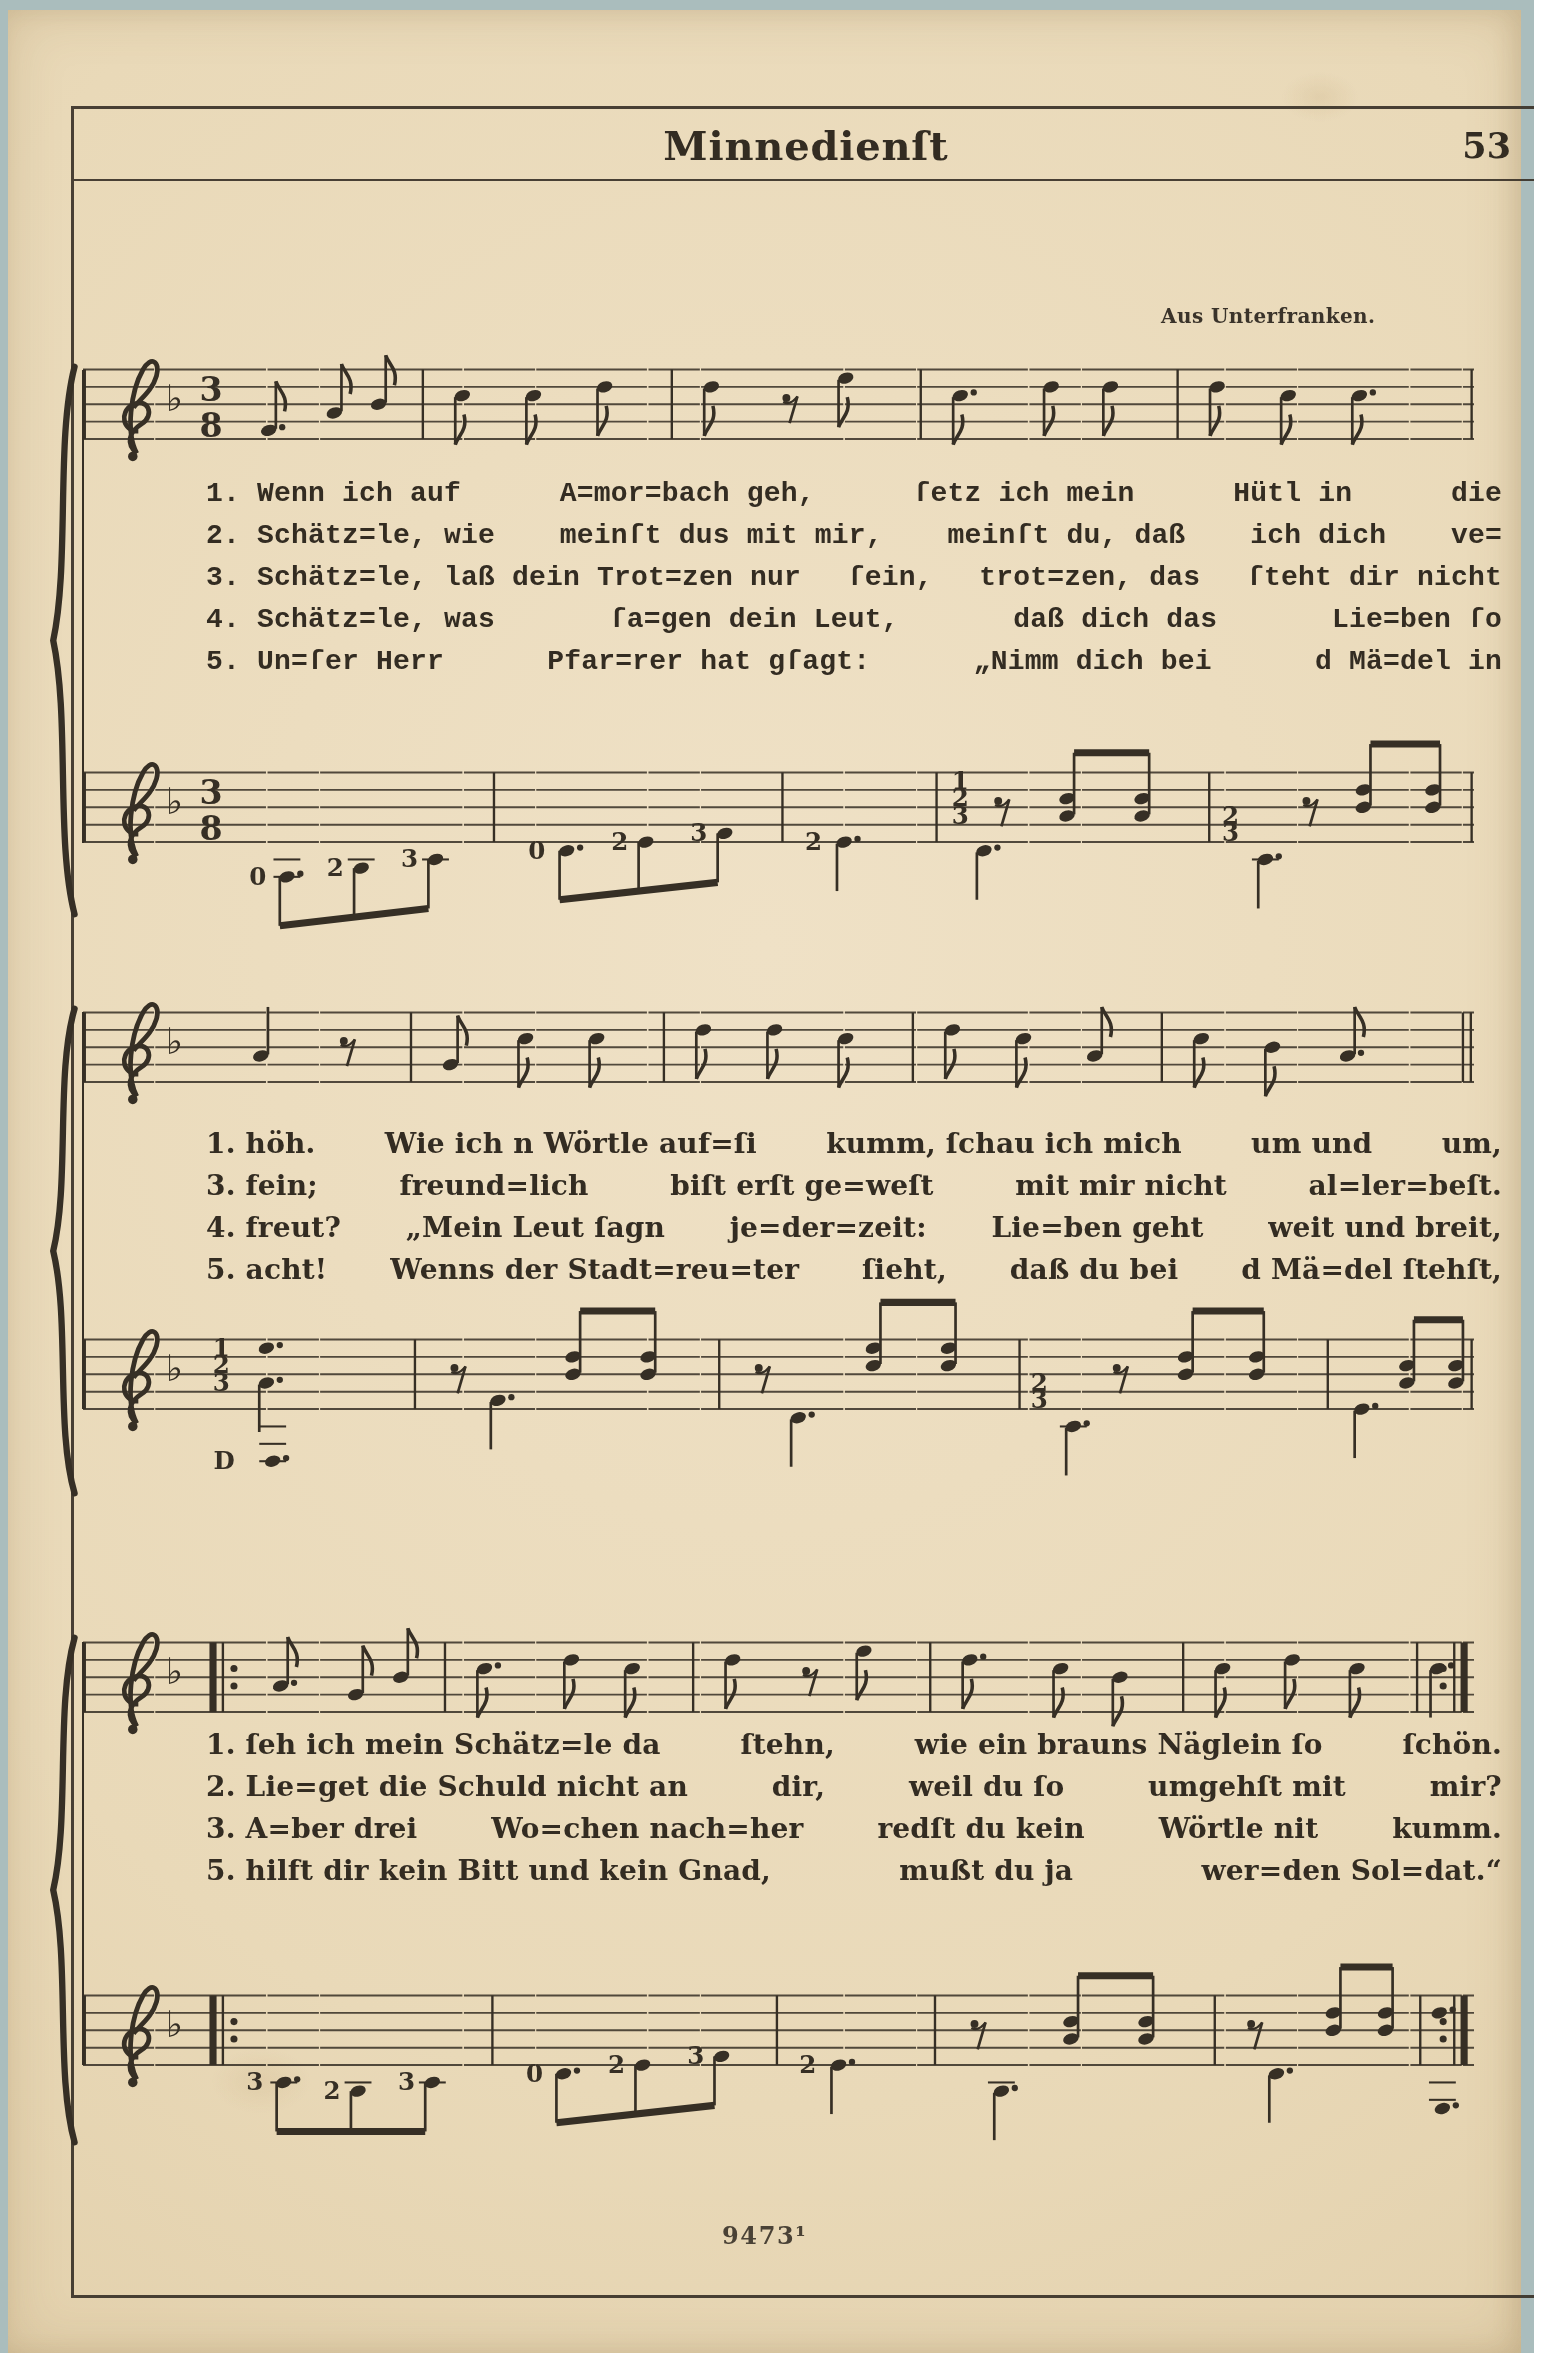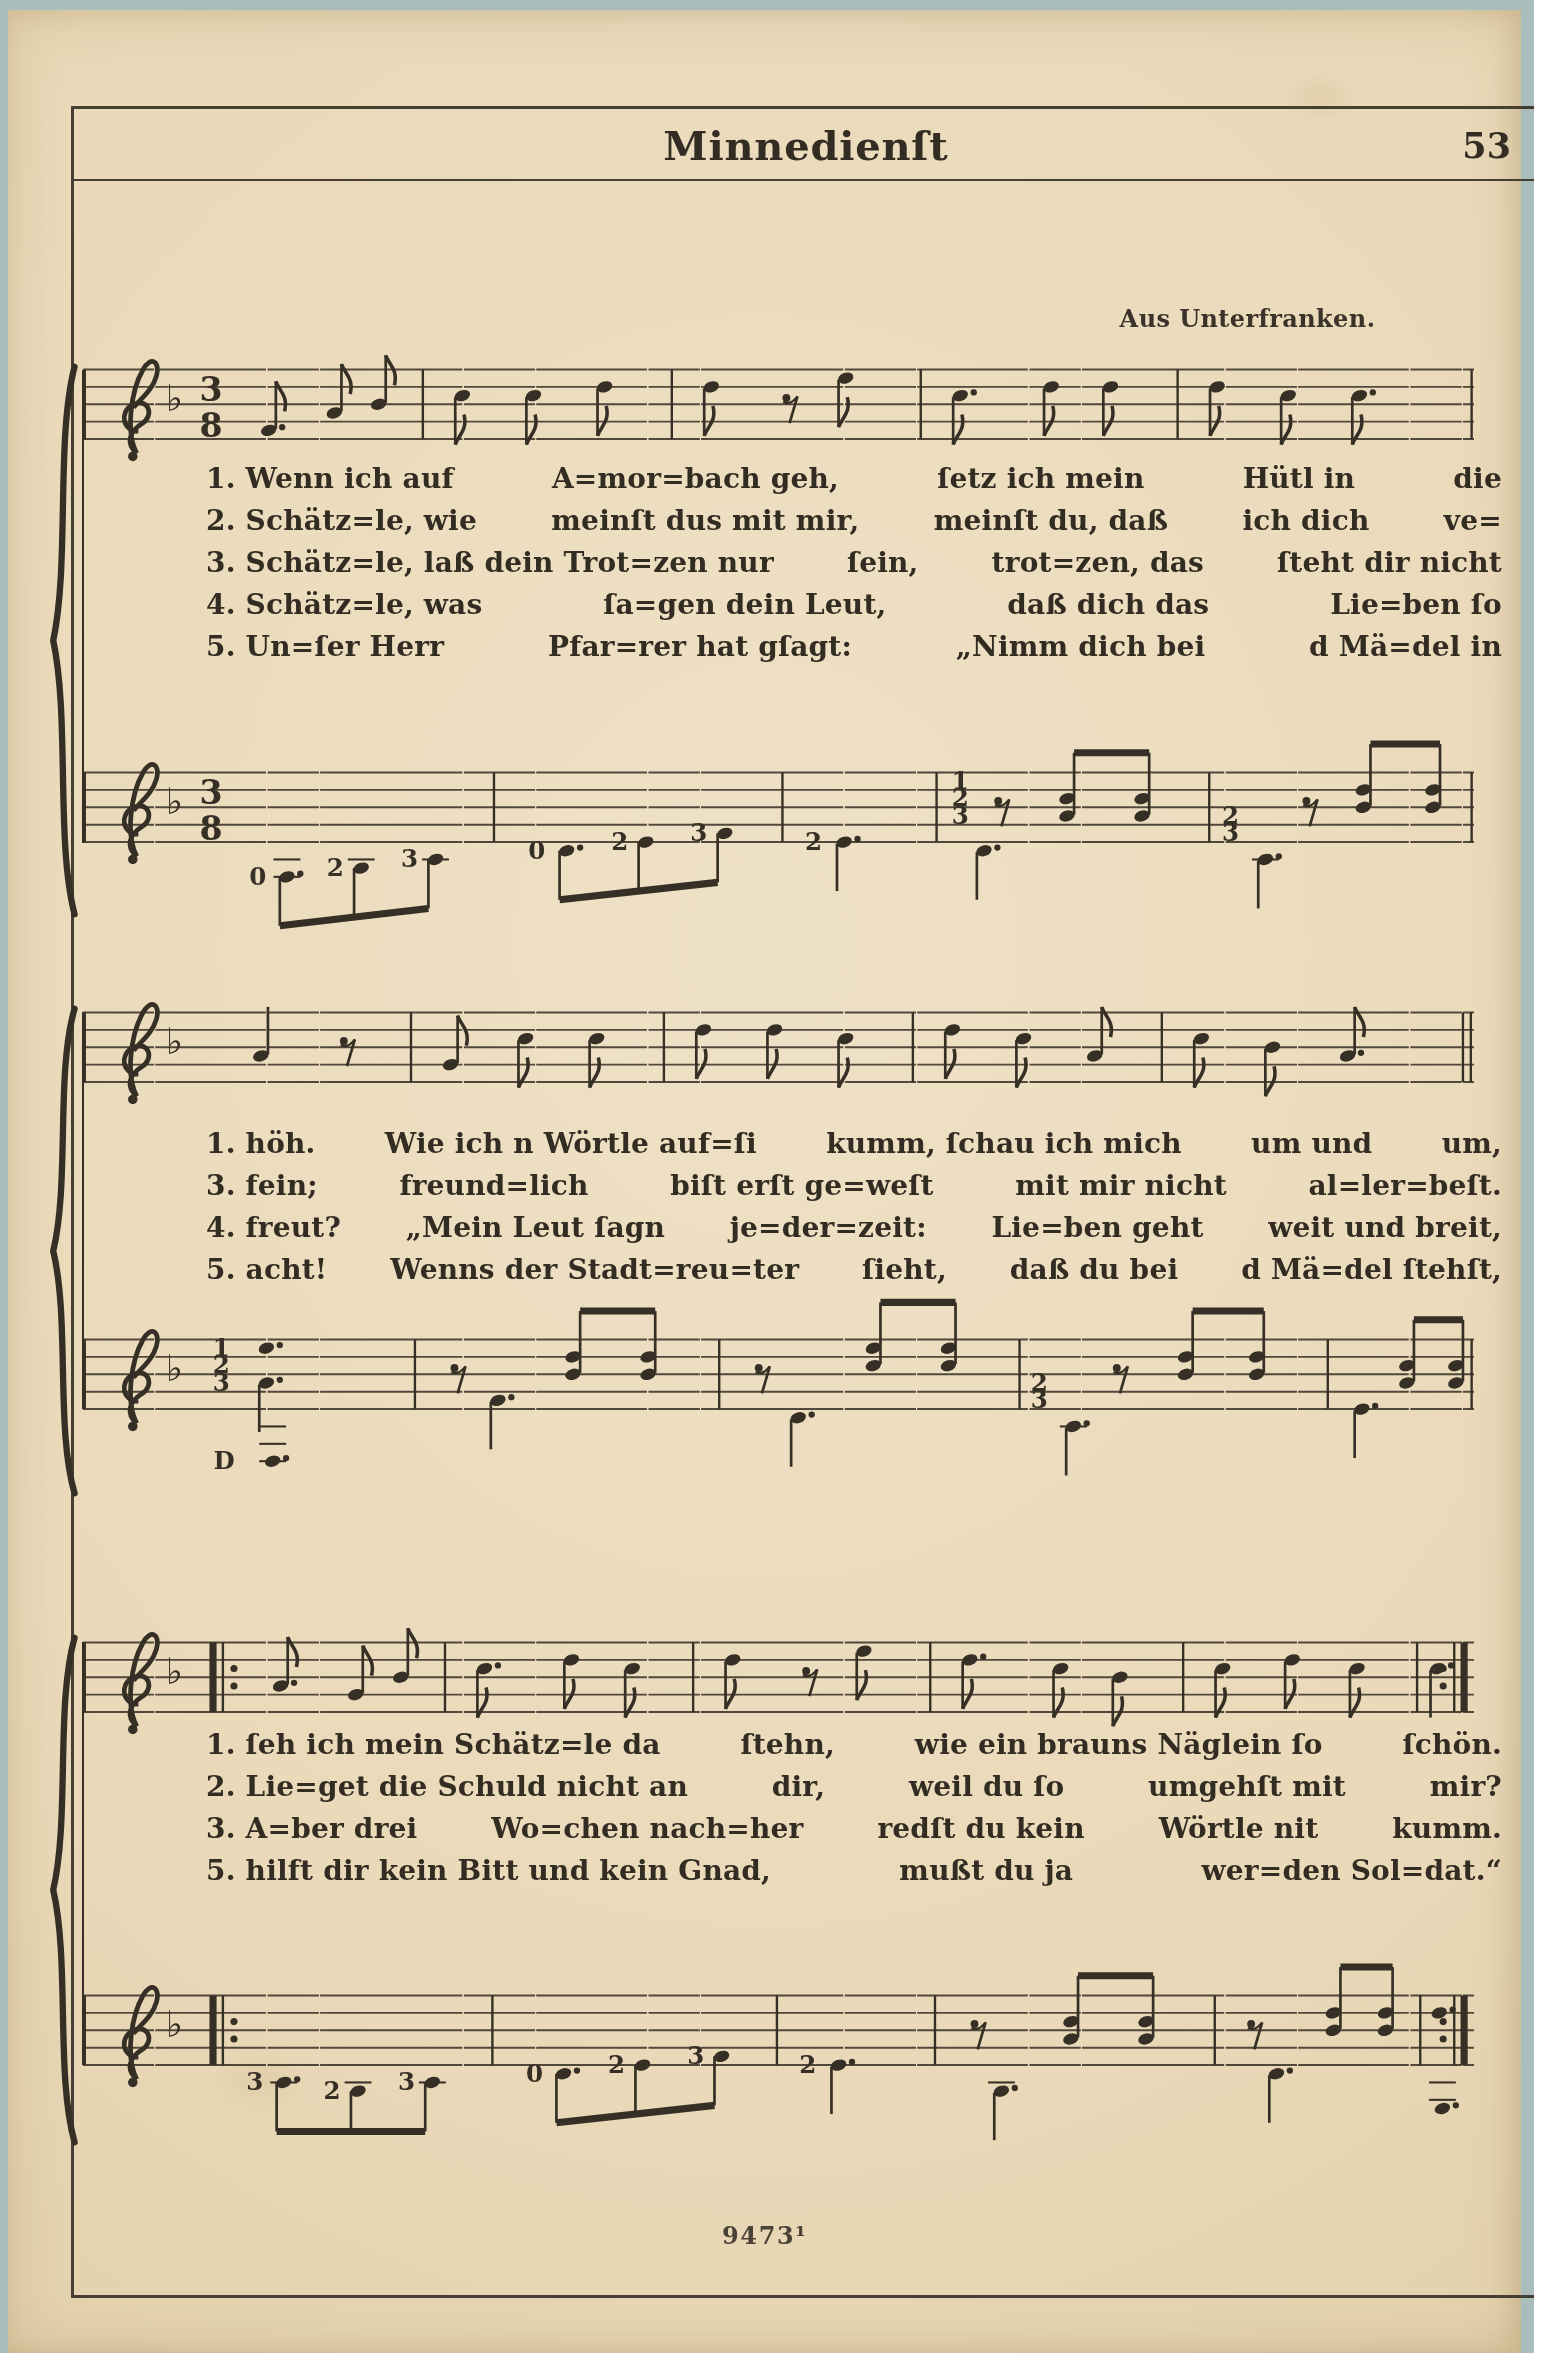--- a/index.html
+++ b/index.html
@@ -12,21 +12,21 @@
       radial-gradient(120% 90% at 50% 40%, #efe1c6 0%, #e9d9b8 55%, #decaa3 100%);
     box-shadow: inset 0 0 55px rgba(120,90,40,.18), inset -8px 0 22px rgba(110,85,40,.12);}
   .frame{position:absolute;left:63px;top:96px;width:1464px;height:2186px;
     border:3.2px solid rgba(58,50,40,.92);}
   .header{position:relative;height:70px;border-bottom:2.4px solid rgba(58,50,40,.92);
     text-align:center;}
   .title{display:inline-block;line-height:73px;font-size:40px;font-weight:bold;
     letter-spacing:0.8px;color:#332c22;}
   .pagenum{position:absolute;right:27px;top:0;line-height:73px;font-size:35px;
     font-weight:bold;color:#332c22;text-align:center;}
-  .attribution{position:absolute;top:294px;right:146px;font-size:24px;font-weight:bold;
+  .attribution{position:absolute;top:294px;right:146px;font-size:20px;font-weight:bold;
     color:#3a332a;letter-spacing:0.4px;}
   .footer{position:absolute;left:0;right:0;top:2211px;text-align:center;font-size:24px;
     font-weight:bold;color:#4a4236;letter-spacing:1.6px;}
   .vblock{position:absolute;left:198px;width:1296px;}
   .vline{display:flex;justify-content:space-between;align-items:baseline;height:42px;
     font-size:28px;font-weight:bold;color:#332c22;white-space:nowrap;letter-spacing:0.2px;}
   .seg{display:inline-block;}
   .sysline{position:absolute;width:2.4px;background:#362f25;}
   svg{overflow:visible;}
 </style>
@@ -156,21 +156,21 @@
             <g>
               <ellipse cx="1615" cy="108" rx="10" ry="6.8" transform="rotate(-18 1615 108)" fill="#362f25"></ellipse>
               <line x1="1606" x2="1606" y1="110" y2="170" stroke="#362f25" stroke-width="3.4"></line>
               <path d="M 1606 170 C 1610 158 1622 152 1617 132" stroke="#362f25" stroke-width="4.5" fill="none"></path>
               <circle cx="1632" cy="104" r="4" fill="#362f25"></circle>
             </g>
             <g>
               <line x1="1757" x2="1757" y1="75" y2="163" stroke="#362f25" stroke-width="3"></line>
             </g>
           </svg>
-          <div class="vblock" style="top:452px;">
+          <div class="vblock" style="top:468px;font-family:Liberation Mono, monospace;">
             <div class="vline">
               <span class="seg">1. Wenn ich auf</span>
               <span class="seg">A=mor=bach geh,</span>
               <span class="seg">ſetz ich mein</span>
               <span class="seg">Hütl in</span>
               <span class="seg">die</span>
             </div>
             <div class="vline">
               <span class="seg">2. Schätz=le, wie</span>
               <span class="seg">meinſt dus mit mir,</span>

